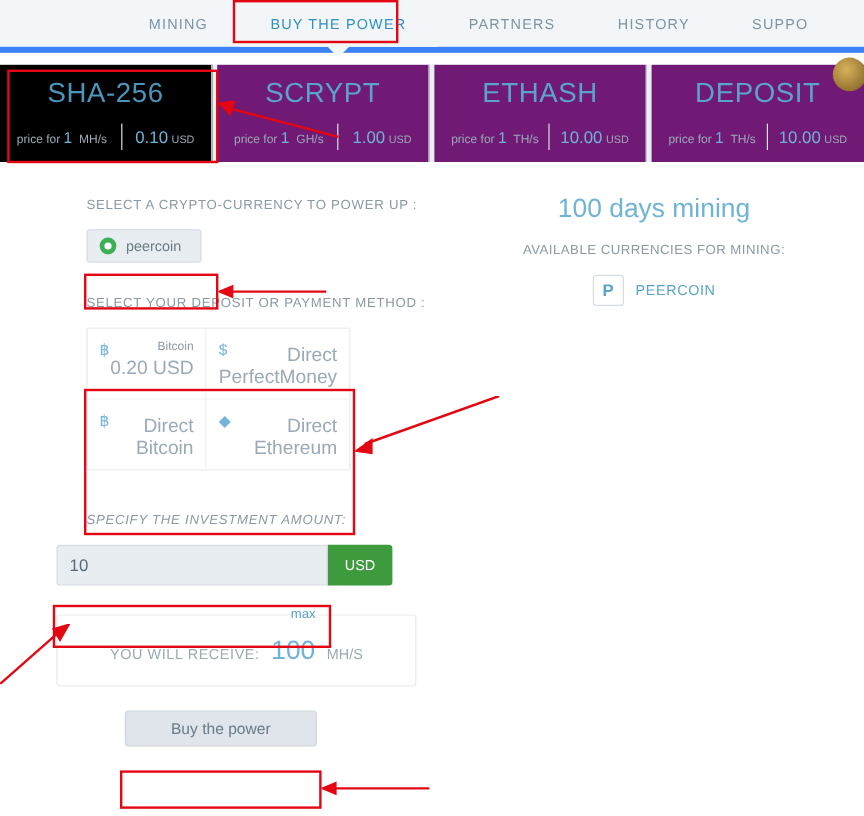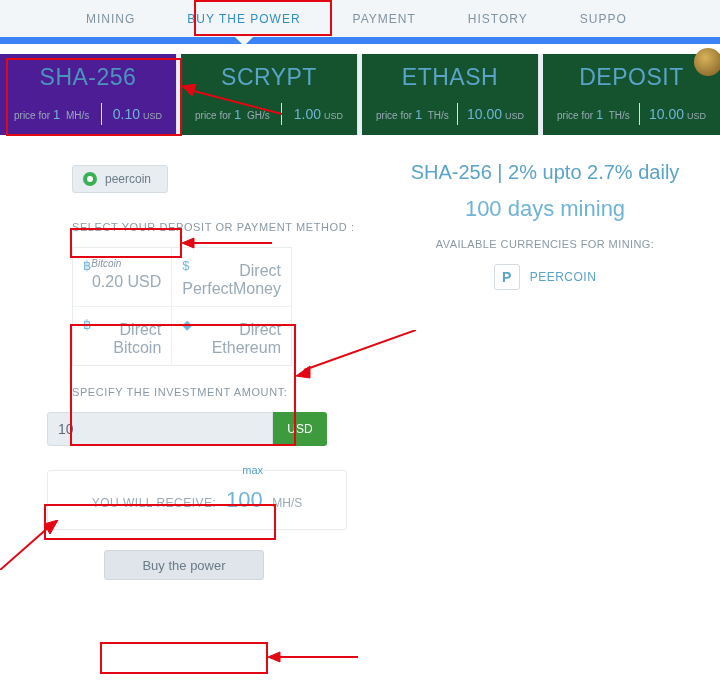--- a/index.html
+++ b/index.html
@@ -13,21 +13,22 @@
     overflow: hidden;
     position: relative;
   }
 
   
   .topnav {
     display: flex;
     align-items: center;
     height: 44px;
     background: #f3f6f8;
-    border-bottom: 7px solid #3b82f6;
+    border-bottom: 5px solid #3b82f6;
+    padding-left: 38px;
   }
   .topnav .nav-item {
     color: #7f93a1;
     font-size: 12px;
     letter-spacing: 1px;
     padding: 0 26px;
     height: 100%;
     display: flex;
     align-items: center;
     cursor: pointer;
@@ -53,26 +54,26 @@
   
   .algo-row {
     display: flex;
     margin-top: 10px;
     background: #e9eff3;
     gap: 4px;
     padding: 0;
   }
   .algo-card {
     flex: 1 1 25%;
-    background: #14532d;
+    background: #701a75;
     padding: 10px 14px 10px 14px;
     border-right: 1px solid #dfe6eb;
   }
   .algo-card:last-child { border-right: none; }
-  .algo-card.active { background: #4c1d95; }
+  .algo-card.active { background: #000000; }
   .algo-title {
     color: #5aa3c9;
     font-size: 23px;
     font-weight: 400;
     letter-spacing: 0.5px;
     text-align: center;
     margin-bottom: 12px;
   }
   .algo-card.active .algo-title { color: #4b95bd; }
   .algo-meta {
@@ -145,22 +146,21 @@
     border-right: 1px solid #eef2f5;
     border-bottom: 1px solid #eef2f5;
     padding: 10px 10px 8px 10px;
     min-height: 56px;
   }
   .pay-cell:nth-child(2n) { border-right: none; }
   .pay-cell:nth-child(n+3) { border-bottom: none; }
   .pay-label {
     font-size: 10px;
     color: #8a99a5;
-    text-align: left;
-    font-style: italic;
+    text-align: right;
   }
   .pay-sub {
     font-size: 16px;
     color: #9aaab6;
     text-align: right;
     margin-top: 4px;
   }
   .pay-icon {
     color: #74b6db;
     font-size: 13px;
@@ -293,21 +293,21 @@
     border-radius: 50%;
     z-index: 60;
   }
 </style>
 </head>
 <body>
 
 <div class="topnav">
   <div class="nav-item first">MINING</div>
   <div class="nav-item active">BUY THE POWER</div>
-  <div class="nav-item">PAYMENT</div>
+  <div class="nav-item">PARTNERS</div>
   <div class="nav-item">HISTORY</div>
   <div class="nav-item">SUPPO</div>
 </div>
 
 <div class="medal"></div>
 
 <div class="algo-row">
   <div class="algo-card active">
     <div class="algo-title">SHA-256</div>
     <div class="algo-meta">
@@ -338,20 +338,21 @@
       <span><span>price for</span> <span class="price-num">1</span> <span>TH/s</span></span>
       <span class="sep"></span>
       <span><span class="price-val">10.00</span><span class="usd">USD</span></span>
     </div>
   </div>
 </div>
 
 <div class="main">
   <div class="col-left">
 
+    <div class="section-label">SELECT A CRYPTO-CURRENCY TO POWER UP :</div>
     <div class="crypto-pill">
       <span class="coin-icon"></span>
       <span>peercoin</span>
     </div>
 
     <div class="section-label" style="margin-top:28px;">SELECT YOUR DEPOSIT OR PAYMENT METHOD :</div>
     <div class="pay-grid">
       <div class="pay-cell">
         <span class="pay-icon">฿</span>
         <div class="pay-label">Bitcoin</div>
@@ -367,40 +368,39 @@
         <div class="pay-label"></div>
         <div class="pay-sub">Direct Bitcoin</div>
       </div>
       <div class="pay-cell">
         <span class="pay-icon">◆</span>
         <div class="pay-label"></div>
         <div class="pay-sub">Direct Ethereum</div>
       </div>
     </div>
 
-    <div class="section-label" style="margin-top:20px;">SPECIFY THE INVESTMENT AMOUNT:</div>
+    <div class="section-label" style="margin-top:36px;font-style:italic;">SPECIFY THE INVESTMENT AMOUNT:</div>
     <div class="amount-row" style="margin-left:-25px;">
       <div class="amount-wrap">
         <input class="amount-input" style="width: 100%; height: 100%;" value="10">
         <span class="max">max</span>
       </div>
       <div class="amount-unit">USD</div>
     </div>
 
     <div class="receive-box">
       <span class="receive-label">YOU WILL RECEIVE:</span>
       <span class="receive-num">100</span>
       <span class="receive-unit">MH/S</span>
     </div>
 
     <button class="buy-button">Buy the power</button>
   </div>
 
   <div class="col-right">
-    <div class="summary-title">SHA-256 | 2% upto 2.7% daily</div>
     <div class="summary-sub">100 days mining</div>
     <div class="avail-label">AVAILABLE CURRENCIES FOR MINING:</div>
     <div class="avail-coin">
       <div class="box">P</div>
       <div class="name">PEERCOIN</div>
     </div>
   </div>
 </div>
 
 <div class="hl" style="left:194px; top:0px; width:138px; height:36px;"></div>

